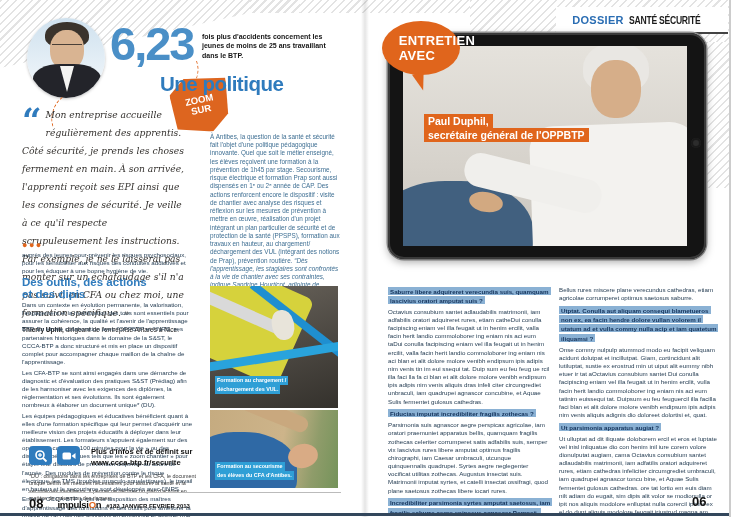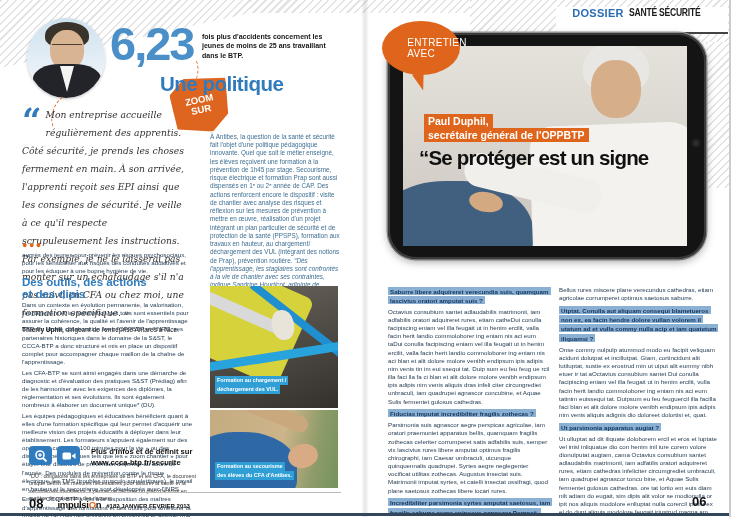--- a/index.html
+++ b/index.html
@@ -75,44 +75,44 @@
   .photo2{top:410px;height:78px;background:linear-gradient(100deg,#c5ab80 0%,#cdb48a 55%,#8f9c6a 80%,#74935a 100%);}
   .photo2 .shirt{position:absolute;left:-18px;top:22px;width:105px;height:70px;background:#2f69a5;border-radius:40% 50% 30% 30%;}
   .photo2 .face{position:absolute;left:78px;top:34px;width:30px;height:24px;background:#d9ab85;border-radius:50%;transform:rotate(-12deg);}
   .photo2 .arm{position:absolute;left:30px;top:-4px;width:70px;height:16px;background:#c9a87e;transform:rotate(22deg);border-radius:8px;}
   .caption{position:absolute;left:5px;font-size:5.4px;font-weight:bold;color:#fff;line-height:1.5;}
   .caption span{background:#2f9fd6;padding:0.5px 2px;display:inline-block;}
   .photo1 .caption{bottom:14px;}
   .photo2 .caption{bottom:8px;}
 
   
-  .dossier-box{position:absolute;left:556px;top:7px;width:172px;height:26px;background:#fff;display:flex;align-items:flex-start;justify-content:center;}
+  .dossier-box{position:absolute;left:556px;top:7px;width:172px;height:26px;background:#fff;display:flex;align-items:center;justify-content:center;}
   .dossier-word{font-size:11px;font-weight:bold;color:#2a6db3;letter-spacing:0.3px;}
   .dossier-topic{font-size:10px;font-weight:bold;color:#1c1c1c;margin-left:5px;letter-spacing:-0.3px;transform:scaleX(0.86);transform-origin:left;}
   .dossier-rule{position:absolute;left:556px;top:32px;width:172px;height:1.5px;background:#444;}
 
-  .tablet{position:absolute;left:388px;top:33px;width:318px;height:226px;background:#141414;border-radius:28px;
+  .tablet{position:absolute;left:388px;top:33px;width:318px;height:226px;background:#141414;border-radius:16px;
           box-shadow:0 3px 8px rgba(0,0,0,0.35),inset 0 0 0 2px #3a3a3a,0 0 0 1.5px #9a9a9a;}
   .screen{position:absolute;left:15px;top:13px;right:19px;bottom:13px;overflow:hidden;background:linear-gradient(180deg,#e5e2dc 0%,#d6d2cb 60%,#c9c5be 100%);}
   .home-btn{position:absolute;right:5px;top:105px;width:10px;height:10px;border-radius:50%;background:#2c2c2c;box-shadow:inset 0 0 0 2px #1a1a1a;}
   .screen .chair{position:absolute;left:-30px;bottom:-45px;width:160px;height:110px;background:#41607f;border-radius:45%;}
   .screen .torso{position:absolute;left:128px;top:78px;width:170px;height:130px;background:#f3f2ef;border-radius:24px 30px 0 0;transform:rotate(-2deg);}
   .screen .hairman{position:absolute;left:180px;top:-4px;width:66px;height:52px;background:#e9e7e3;border-radius:50% 50% 42% 42%;}
   .screen .faceman{position:absolute;left:188px;top:14px;width:50px;height:58px;background:#d6ae89;border-radius:46%;}
   .screen .sleeve{position:absolute;left:60px;top:120px;width:140px;height:34px;background:#f0efec;transform:rotate(14deg);border-radius:16px;}
   .screen .hand{position:absolute;left:66px;top:146px;width:34px;height:20px;background:#d2a981;border-radius:50%;transform:rotate(10deg);}
   .name-tag{position:absolute;left:21px;top:68px;font-size:10.5px;font-weight:bold;color:#fff;line-height:1.25;}
   .name-tag span{background:#e0651c;padding:0.5px 4px;display:table;}
   .tablet-headline{position:absolute;left:16px;top:102px;font-size:20.5px;font-weight:bold;color:#101010;line-height:1.02;letter-spacing:-0.8px;}
 
   .bubble{position:absolute;left:382px;top:21px;width:78px;height:54px;background:#e0651c;border-radius:50%;
           display:flex;align-items:center;justify-content:center;z-index:5;}
   .bubble:after{content:"";position:absolute;left:32px;bottom:-16px;width:0;height:0;
           border-left:7px solid transparent;border-right:5px solid transparent;border-top:18px solid #e0651c;transform:rotate(-14deg);}
-  .bubble .t{color:#fff;font-weight:normal;font-size:10px;letter-spacing:0.3px;margin-left:32px;}
+  .bubble .t{color:#fff;font-weight:bold;font-size:13px;letter-spacing:0.3px;margin-left:32px;}
 
   .ivcol{position:absolute;top:286px;font-size:6.2px;line-height:1.32;color:#243c52;}
   .ivcol.c1{left:388px;width:163px;}
   .ivcol.c2{left:559px;width:159px;}
   .ivcol p{margin:0 0 3px 0;}
   .q{font-weight:bold;color:#13325a;line-height:1.5;margin:5px 0 1.5px 0;}
   .q span{background:#8ab1d4;padding:0.5px 2px;-webkit-box-decoration-break:clone;box-decoration-break:clone;}
   .folio-right{position:absolute;left:692px;top:494px;font-size:13px;font-weight:bold;color:#111;}
 
   svg{display:block;}
@@ -248,21 +248,21 @@
         <div class="torso"></div>
         <div class="hairman"></div>
         <div class="faceman"></div>
         <div class="sleeve"></div>
         <div class="hand"></div>
         <div class="name-tag">
           <span>Paul Duphil,</span>
           <span>secrétaire général de l'OPPBTP</span>
         </div>
         <div class="tablet-headline">
-          <span>“Se protéger est un signe</span><br>
+          <br>
         </div>
       </div>
       <div class="home-btn"></div>
     </div>
 
     <div class="bubble">
       <span class="t">ENTRETIEN AVEC</span>
     </div>
 
     <div class="ivcol c1">

